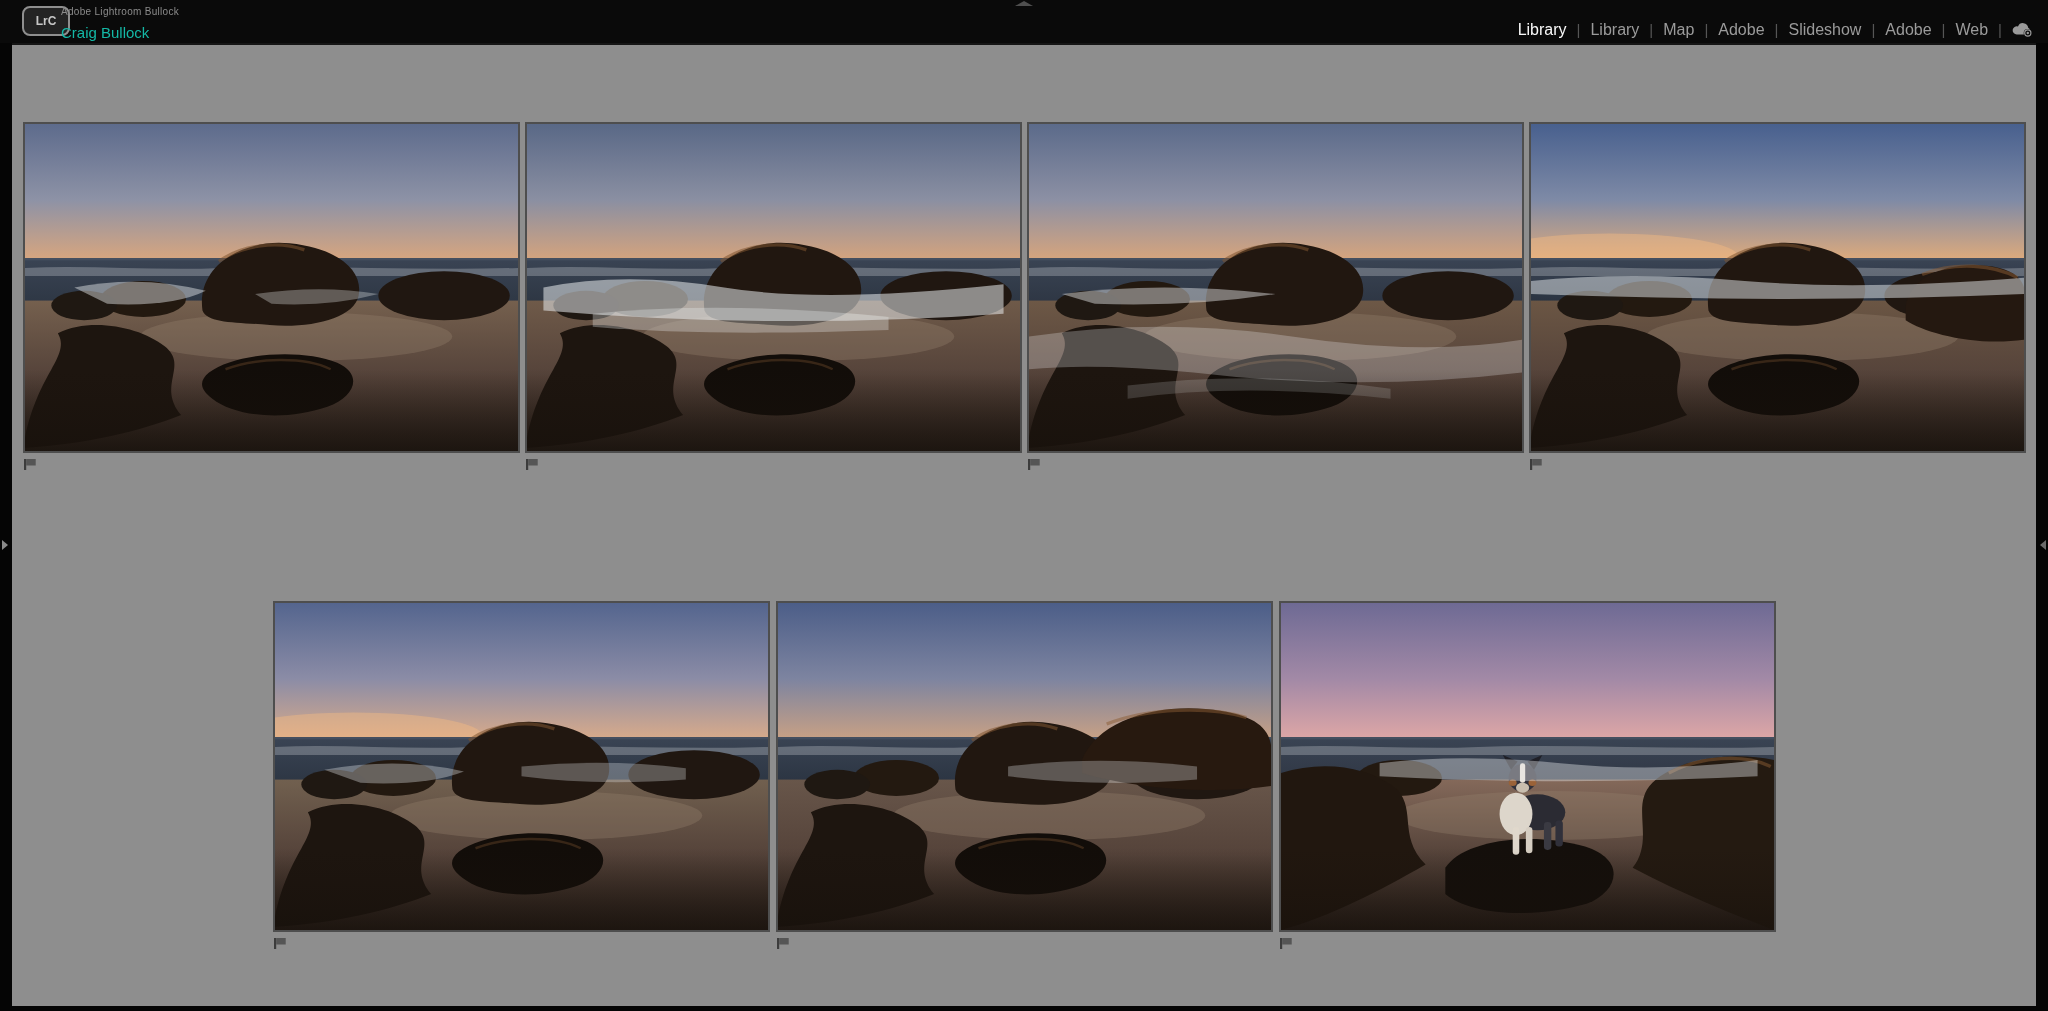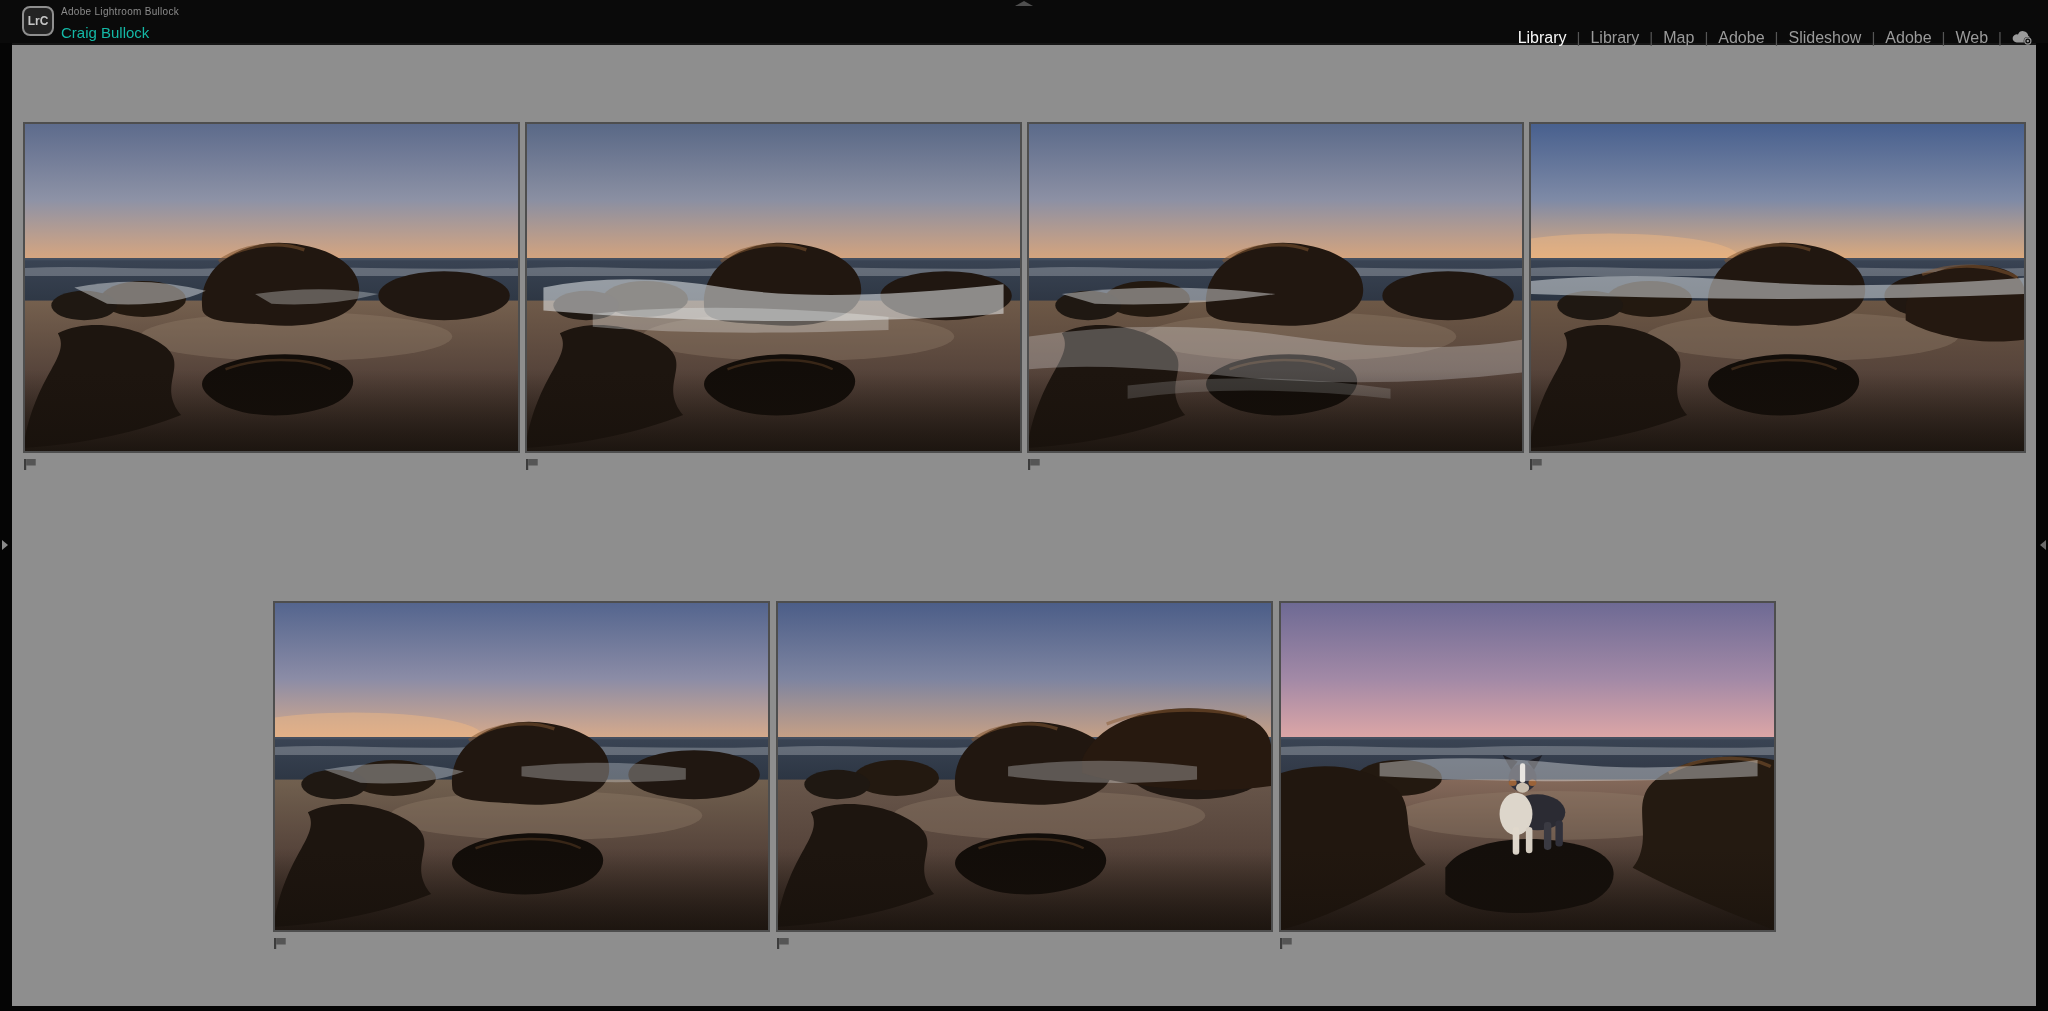--- a/index.html
+++ b/index.html
@@ -1,26 +1,26 @@
 <!DOCTYPE html>
 <html><head>
 <meta charset="utf-8">
 <style>
   html,body{margin:0;padding:0;width:2048px;height:1011px;background:#050505;
     font-family:"Liberation Sans",sans-serif;overflow:hidden;position:relative;}
 
   
   .titlebar{position:absolute;top:0;left:0;right:0;height:43px;background:#0a0a0a;z-index:10;}
-  .logo-badge{position:absolute;left:22px;top:6px;width:32px;height:30px;box-sizing:border-box;
+  .logo-badge{position:absolute;left:22px;top:6px;width:48px;height:30px;box-sizing:border-box;
     border:2px solid #8f8f8f;border-radius:8px;background:#232323;color:#c6c6c6;
     font-size:12px;font-weight:bold;display:flex;align-items:center;justify-content:center;}
   .plate{position:absolute;left:61px;top:6px;line-height:1.1;}
   .app-name{font-size:10px;color:#8b8b8b;letter-spacing:.3px;}
   .identity{font-size:15px;color:#14b8a6;margin-top:8px;}
-  .modules{position:absolute;right:8px;top:16px;height:43px;display:flex;align-items:center;}
+  .modules{position:absolute;right:8px;top:8px;height:43px;display:flex;align-items:center;}
   .module{color:#9b9b9b;font-size:16px;padding:0 10px;cursor:pointer;white-space:nowrap;}
   .module.active{color:#f8f8f8;}
   .mod-sep{color:#565656;font-size:15px;}
   .cloud{margin:0 6px 0 8px;display:flex;align-items:center;}
   .top-toggle{position:absolute;left:50%;top:1px;transform:translateX(-50%);width:0;height:0;
     border-left:9px solid transparent;border-right:9px solid transparent;
     border-bottom:5px solid #4f4f4f;cursor:pointer;}
 
   
   .left-toggle{position:absolute;left:2px;top:540px;width:0;height:0;

